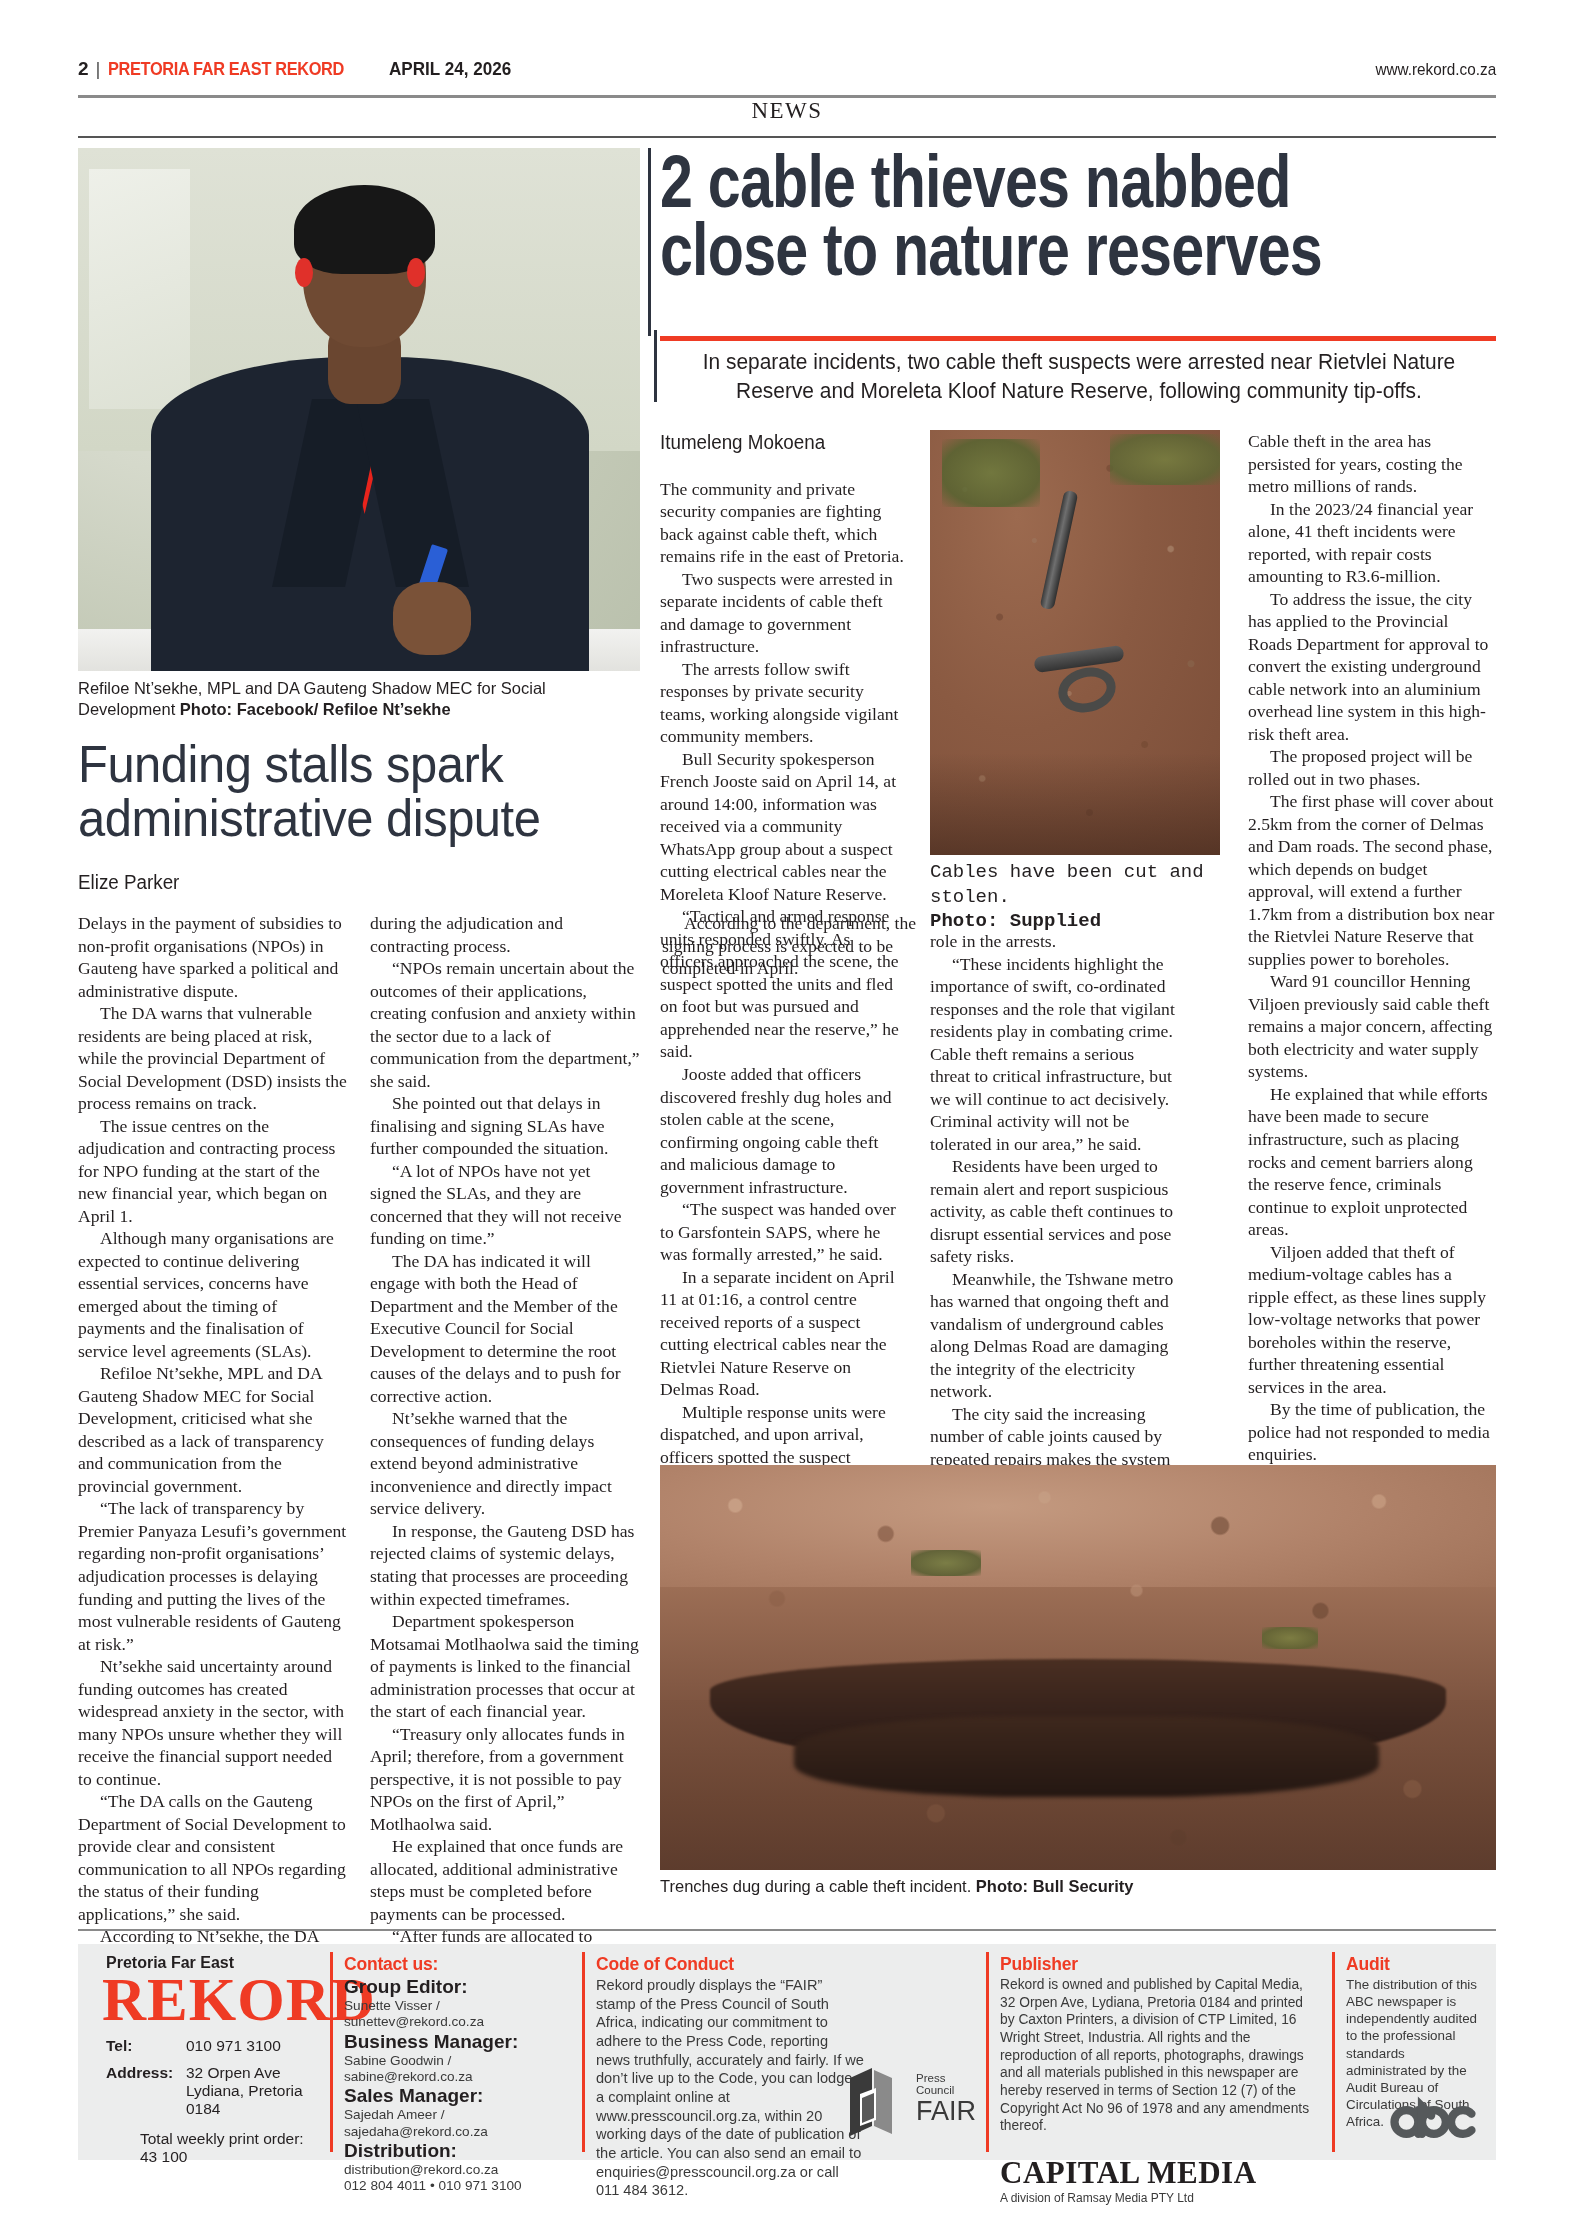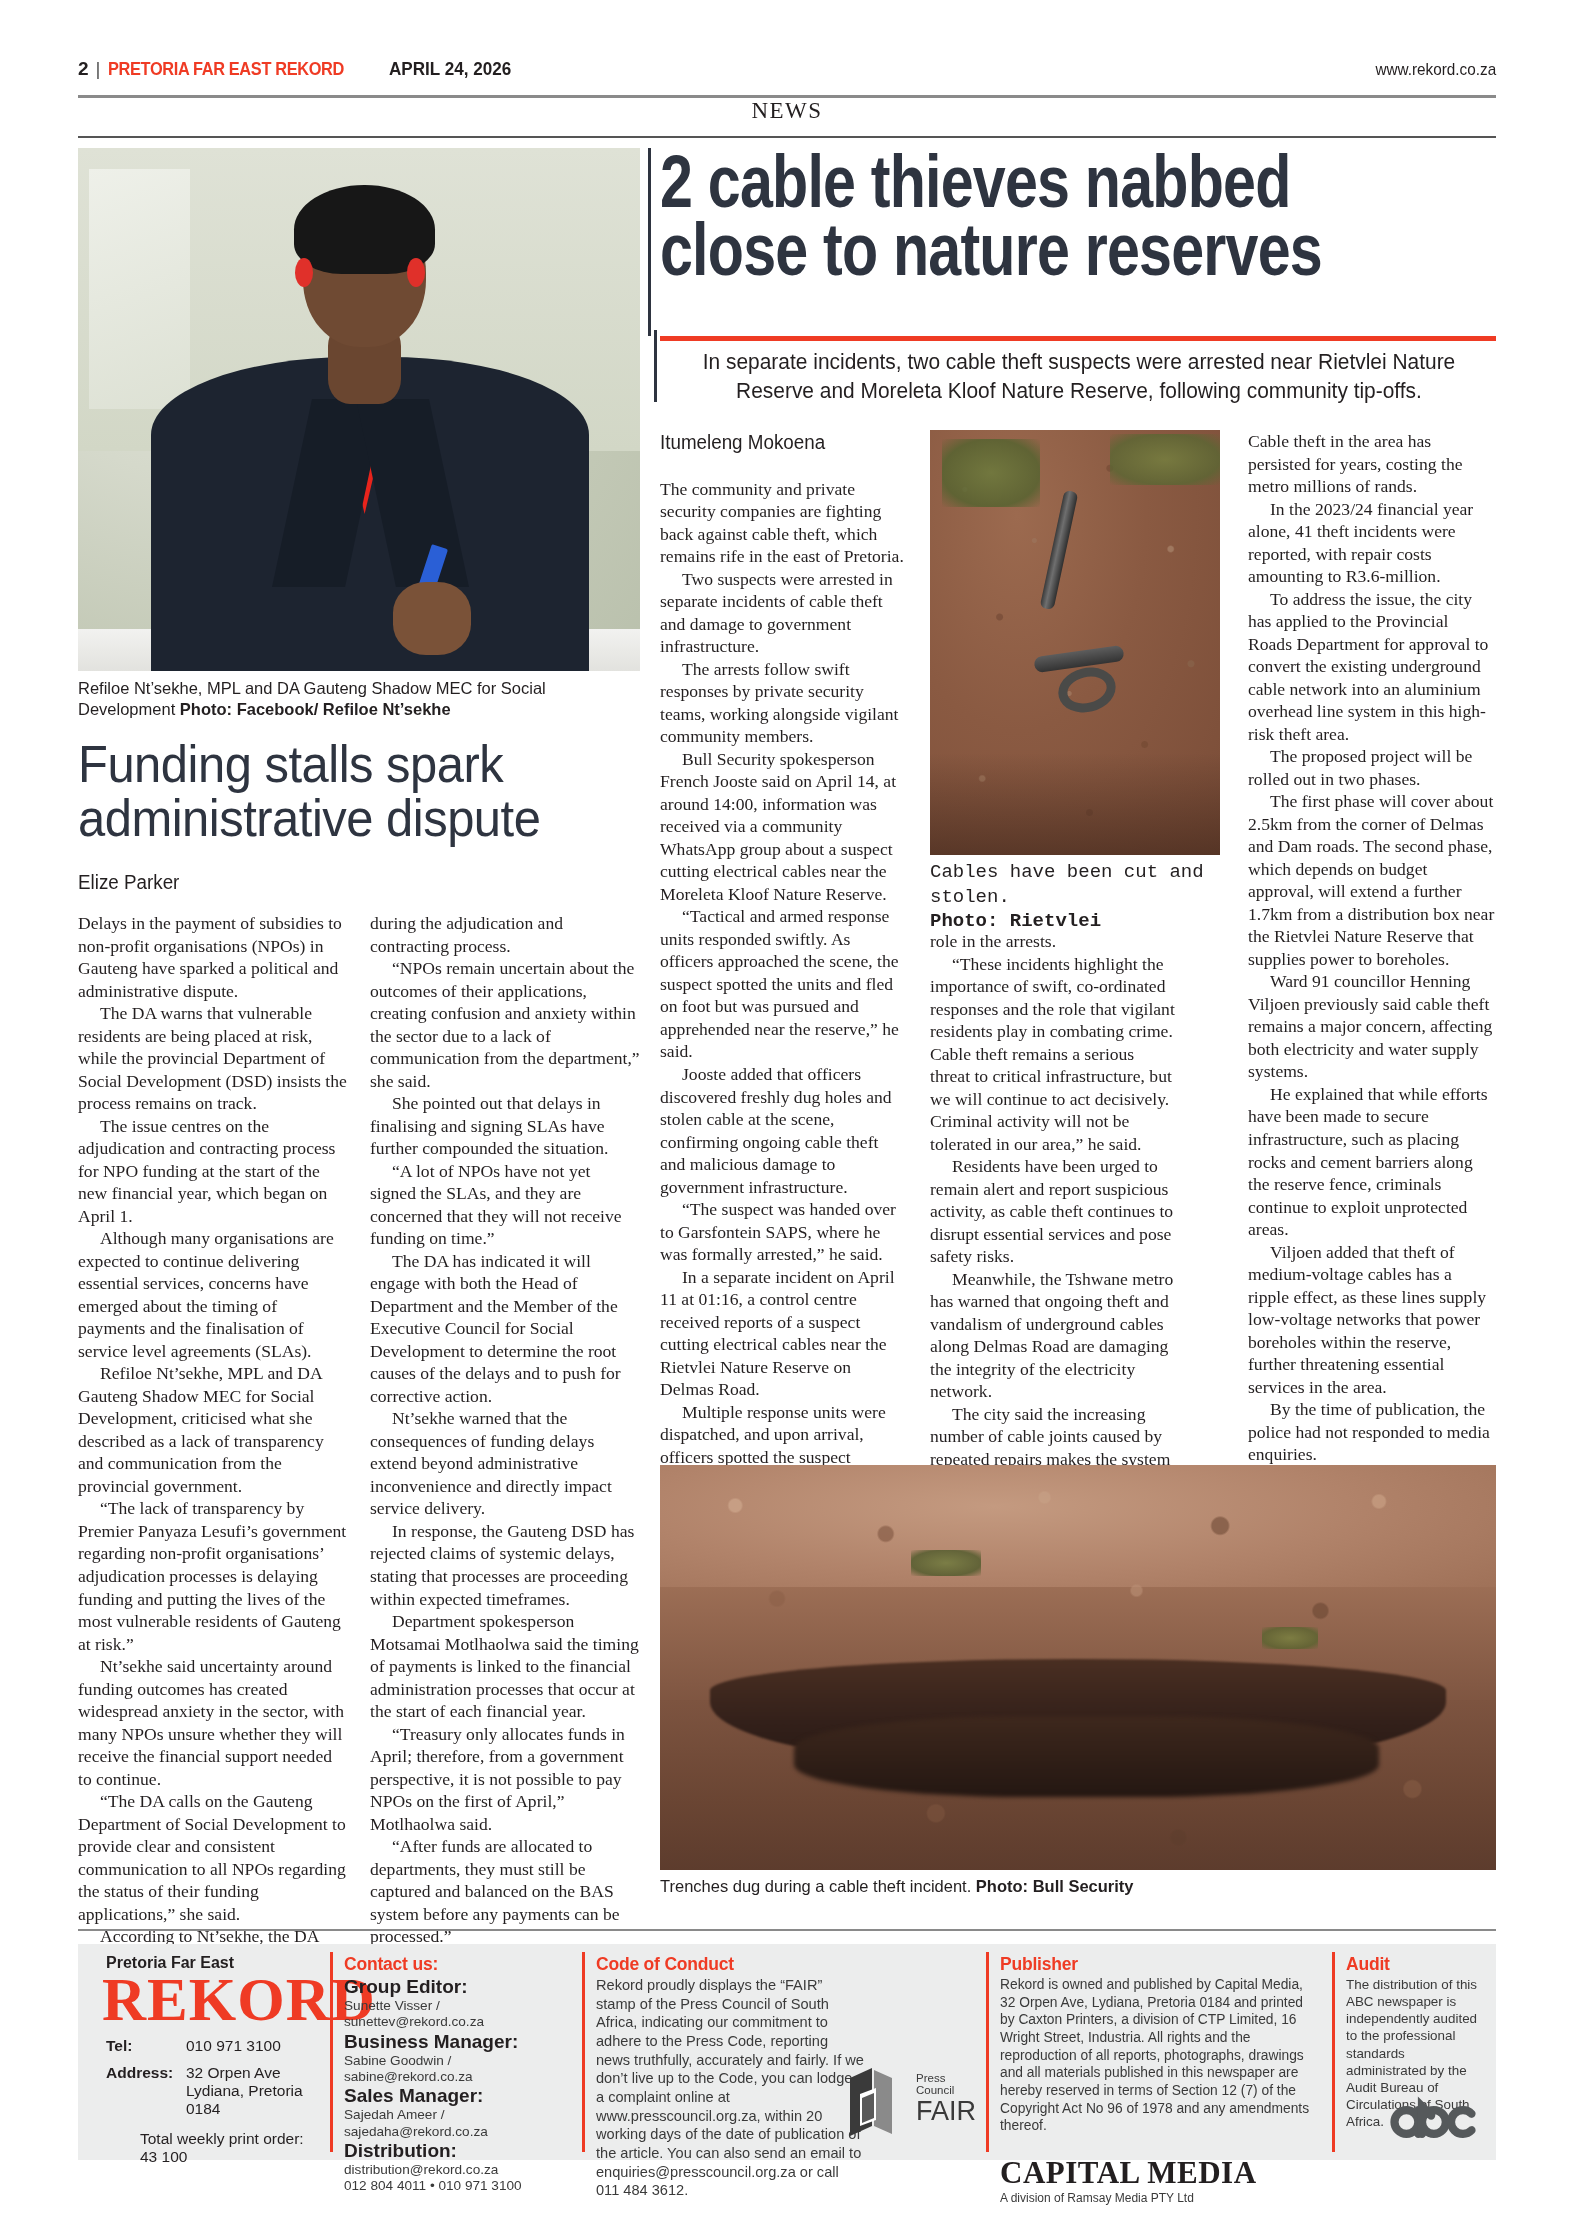--- a/index.html
+++ b/index.html
@@ -313,20 +313,21 @@
         <p>“The DA calls on the Gauteng Department of Social Development to provide clear and consistent communication to all NPOs regarding the status of their funding applications,” she said.</p>
         <p>According to Nt’sekhe, the DA Gauteng has received numerous complaints from NPOs across the province about inconsistencies in communication and a lack of clarity during the adjudication and contracting process.</p>
         <p>“NPOs remain uncertain about the outcomes of their applications, creating confusion and anxiety within the sector due to a lack of communication from the department,” she said.</p>
         <p>She pointed out that delays in finalising and signing SLAs have further compounded the situation.</p>
         <p>“A lot of NPOs have not yet signed the SLAs, and they are concerned that they will not receive funding on time.”</p>
         <p>The DA has indicated it will engage with both the Head of Department and the Member of the Executive Council for Social Development to determine the root causes of the delays and to push for corrective action.</p>
         <p>Nt’sekhe warned that the consequences of funding delays extend beyond administrative inconvenience and directly impact service delivery.</p>
         <p>In response, the Gauteng DSD has rejected claims of systemic delays, stating that processes are proceeding within expected timeframes.</p>
         <p>Department spokesperson Motsamai Motlhaolwa said the timing of payments is linked to the financial administration processes that occur at the start of each financial year.</p>
         <p>“Treasury only allocates funds in April; therefore, from a government perspective, it is not possible to pay NPOs on the first of April,” Motlhaolwa said.</p>
+        <p>He explained that once funds are allocated, additional administrative steps must be completed before payments can be processed.</p>
         <p>“After funds are allocated to departments, they must still be captured and balanced on the BAS system before any payments can be processed.”</p>
         <p>According to the department, the signing process is expected to be completed in April.</p>
       </div>
   </div>
 
   <div class="headzone">
     <div class="vbar"></div>
     <div class="big-head">
       <div>2 cable thieves nabbed</div>
       <div>close to nature reserves</div>
@@ -358,21 +359,21 @@
     <div class="pc-speck"></div>
     <div class="pc-green1"></div>
     <div class="pc-green2"></div>
     <div class="pc-cable1"></div>
     <div class="pc-cable2"></div>
     <div class="pc-ring"></div>
     <div class="pc-dark"></div>
   </div>
   <div class="cap-cable">
     <span>Cables have been cut and stolen. </span><br>
-    <b>Photo: Rietvlei</b>
+    <b>Photo: Supplied</b>
   </div>
 
   <div class="colB b2" style="top:930px;">
     <div id="colB2">
         <p class="first">role in the arrests.</p>
         <p>“These incidents highlight the importance of swift, co-ordinated responses and the role that vigilant residents play in combating crime. Cable theft remains a serious threat to critical infrastructure, but we will continue to act decisively. Criminal activity will not be tolerated in our area,” he said.</p>
         <p>Residents have been urged to remain alert and report suspicious activity, as cable theft continues to disrupt essential services and pose safety risks.</p>
         <p>Meanwhile, the Tshwane metro has warned that ongoing theft and vandalism of underground cables along Delmas Road are damaging the integrity of the electricity network.</p>
         <p>The city said the increasing number of cable joints caused by repeated repairs makes the system more vulnerable to failure, particularly during rainy seasons.</p>
       </div>

